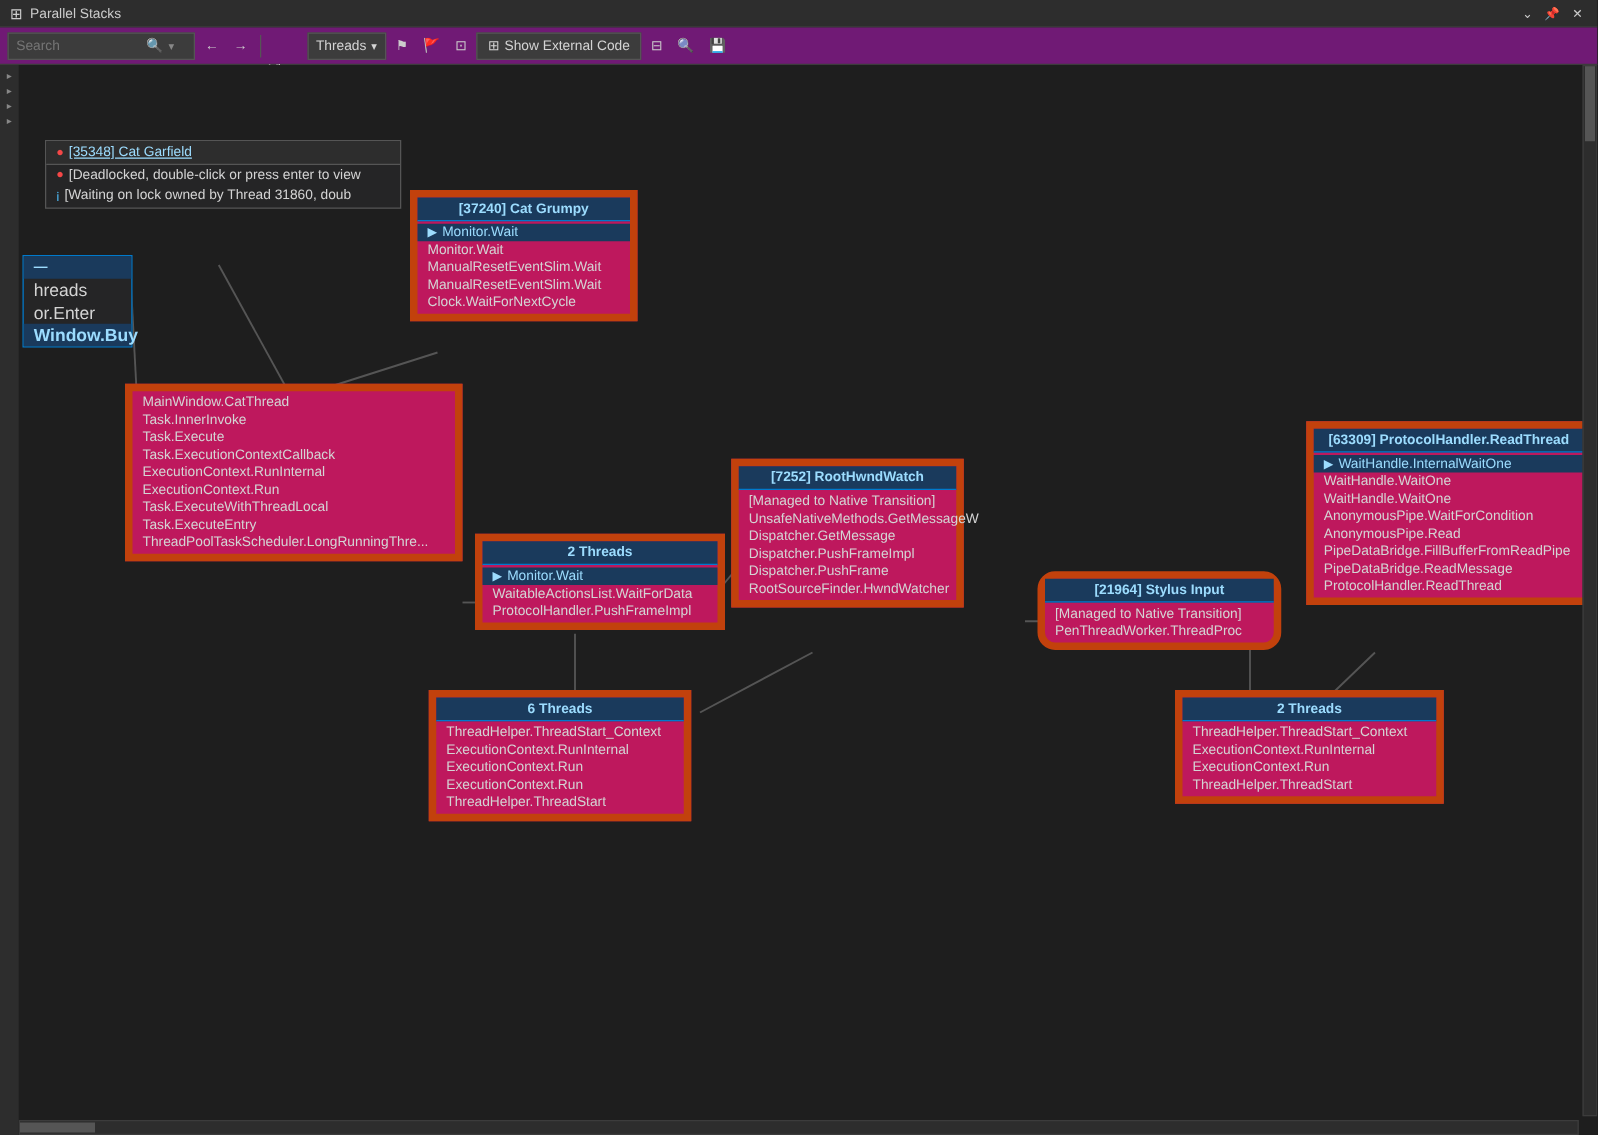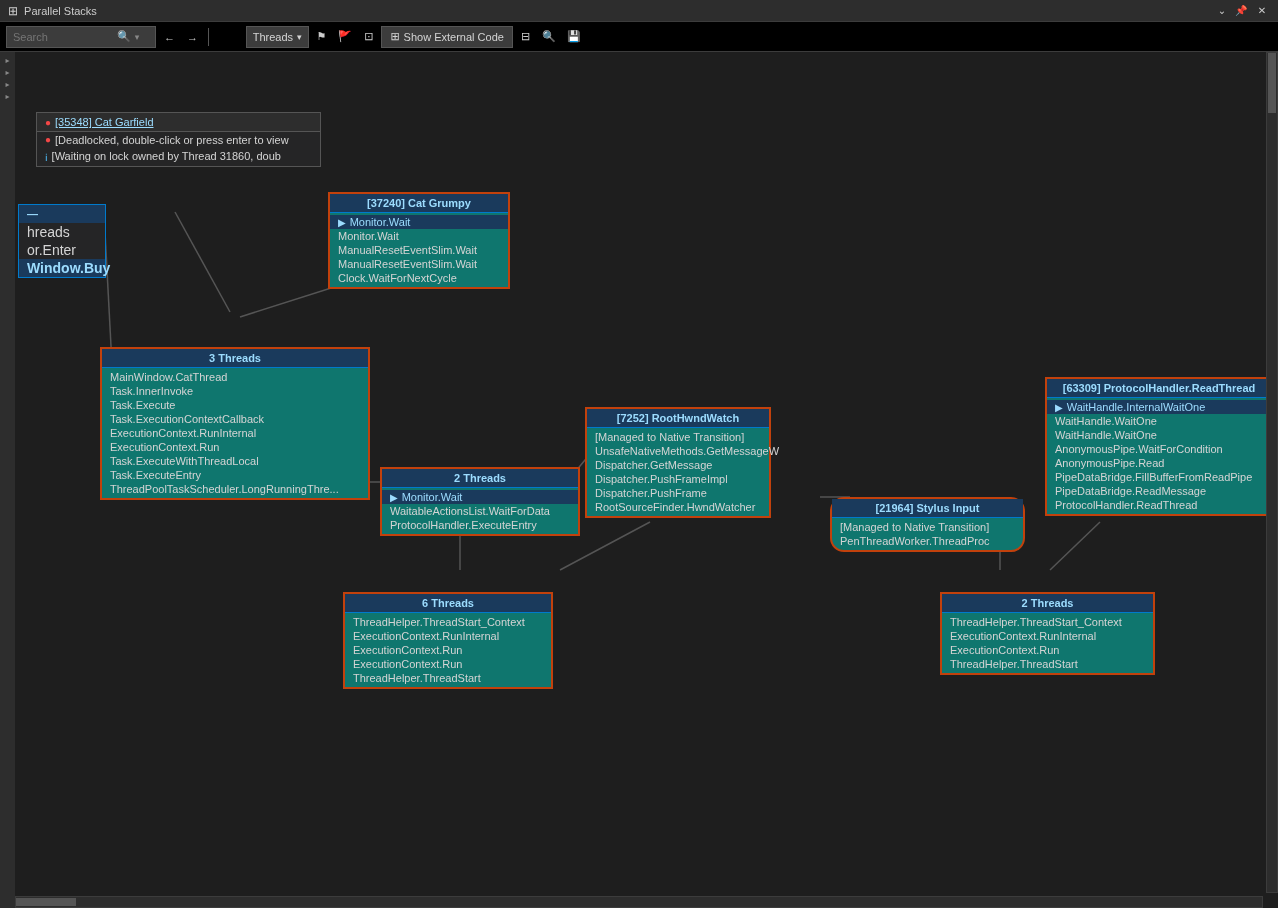--- a/index.html
+++ b/index.html
@@ -41,21 +41,21 @@
       display: flex;
       align-items: center;
       justify-content: center;
       color: #cccccc;
       cursor: pointer;
       font-size: 10px;
     }
 
     
     .toolbar {
-      background: #000000;
+      background: #701a75;
       height: 30px;
       display: flex;
       align-items: center;
       padding: 0 6px;
       gap: 4px;
       border-bottom: 1px solid #3c3c3c;
     }
     .search-box {
       background: #3c3c3c;
       border: 1px solid #555;
@@ -128,24 +128,23 @@
       position: relative;
       width: 1278px;
       height: calc(908px - 52px);
       background: #1e1e1e;
       overflow: hidden;
     }
 
     
     .stack-node {
       position: absolute;
-      background: #0f766e;
-      border: 2px solid #c2410c;
-      font-size: 11px;
-      margin-top: 40px;
+      background: #be185d;
+      border: 6px solid #c2410c;
+      font-size: 11px;
     }
     .stack-node .node-header {
       background: #1a3a5c;
       padding: 3px 8px;
       color: #9cdcfe;
       text-align: center;
       font-weight: 600;
       border-bottom: 1px solid #007acc;
     }
     .stack-node .node-body {
@@ -404,21 +403,20 @@
         <span>Monitor.Wait</span>
       </div>
       <div class="node-row">Monitor.Wait</div>
       <div class="node-row">ManualResetEventSlim.Wait</div>
       <div class="node-row">ManualResetEventSlim.Wait</div>
       <div class="node-row">Clock.WaitForNextCycle</div>
     </div>
   </div>
 
   <div class="stack-node" style="left:100px; top:255px; width:270px;">
-    <div class="node-header">3 Threads</div>
     <div class="node-body">
       <div class="node-row">MainWindow.CatThread</div>
       <div class="node-row">Task.InnerInvoke</div>
       <div class="node-row">Task.Execute</div>
       <div class="node-row">Task.ExecutionContextCallback</div>
       <div class="node-row">ExecutionContext.RunInternal</div>
       <div class="node-row">ExecutionContext.Run</div>
       <div class="node-row">Task.ExecuteWithThreadLocal</div>
       <div class="node-row">Task.ExecuteEntry</div>
       <div class="node-row">ThreadPoolTaskScheduler.LongRunningThre...</div>
@@ -426,21 +424,21 @@
   </div>
 
   <div class="stack-node" style="left:380px; top:375px; width:200px;">
     <div class="node-header">2 Threads</div>
     <div class="node-body">
       <div class="node-row highlighted with-arrow">
         <span class="arrow-icon">▶</span>
         <span>Monitor.Wait</span>
       </div>
       <div class="node-row">WaitableActionsList.WaitForData</div>
-      <div class="node-row">ProtocolHandler.ExecuteEntry</div>
+      <div class="node-row">ProtocolHandler.PushFrameImpl</div>
     </div>
   </div>
 
   <div class="stack-node" style="left:585px; top:315px; width:186px;">
     <div class="node-header">[7252] RootHwndWatch</div>
     <div class="node-body">
       <div class="node-row">[Managed to Native Transition]</div>
       <div class="node-row">UnsafeNativeMethods.GetMessageW</div>
       <div class="node-row">Dispatcher.GetMessage</div>
       <div class="node-row">Dispatcher.PushFrameImpl</div>

